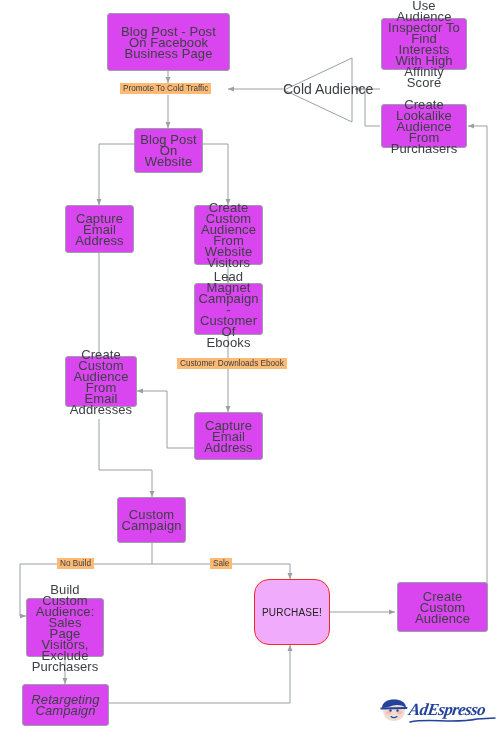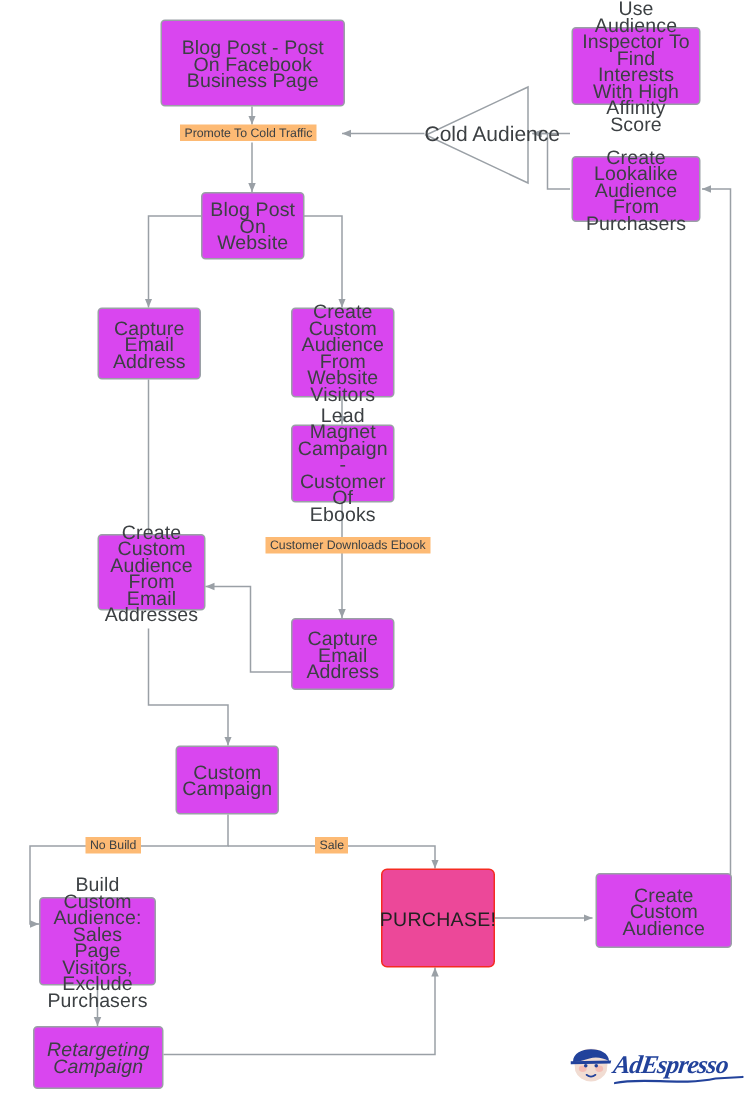--- a/index.html
+++ b/index.html
@@ -10,22 +10,22 @@
   }
   #canvas{position:absolute;left:0;top:0;width:500px;height:741px;}
   .node{
     position:absolute;box-sizing:border-box;
     border:1px solid #9aa0a6;border-radius:3px;background:#d946ef;
     display:flex;align-items:center;justify-content:center;text-align:center;
     color:#3c4043;font-size:13px;line-height:11px;padding:3px 5px;
     letter-spacing:.1px;
   }
   .node.purchase{
-    background:#ec4899;border-color:#f52b22;color:#222222;
-    font-size:13px;letter-spacing:.2px;border-radius:4px;
+    background:#f0abfc;border-color:#f52b22;color:#222222;
+    font-size:10px;letter-spacing:.2px;border-radius:15px;
   }
   .tri-label{
     position:absolute;color:#3c4043;font-size:14px;line-height:11px;
     text-align:center;white-space:nowrap;
   }
   .edge-label{
     position:absolute;color:#3c4043;font-size:8.2px;line-height:11px;
     background:#fdba74;padding:0 3px;white-space:nowrap;text-align:left;
   }
   #logo{position:absolute;left:379px;top:697px;width:118px;height:34px;}

